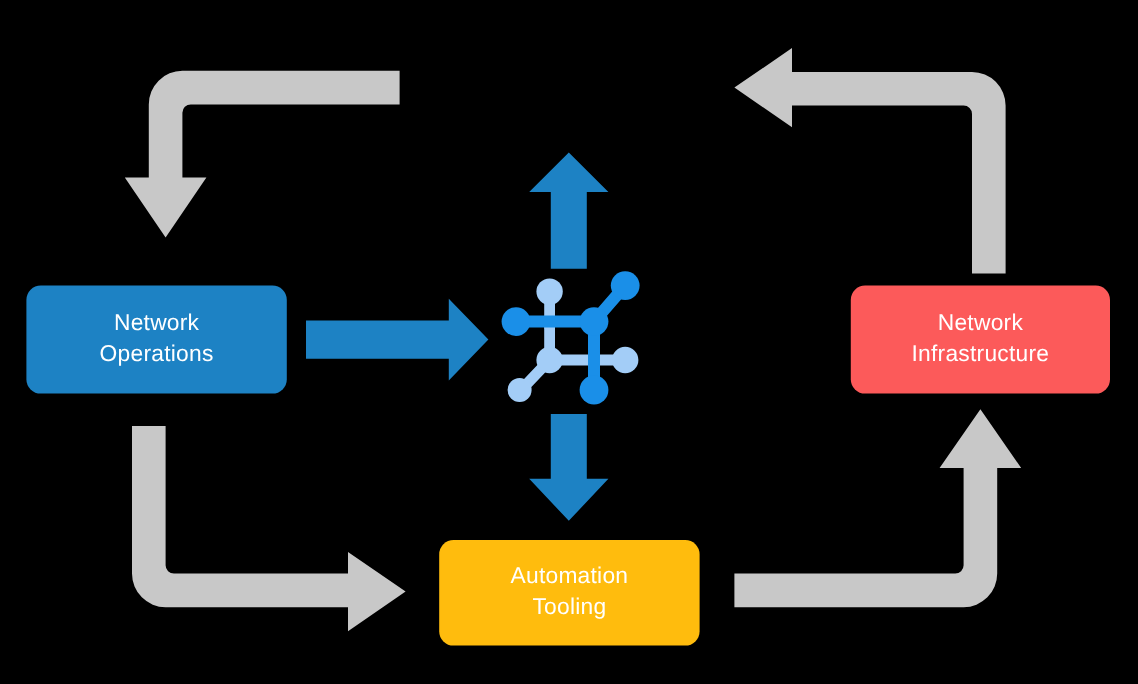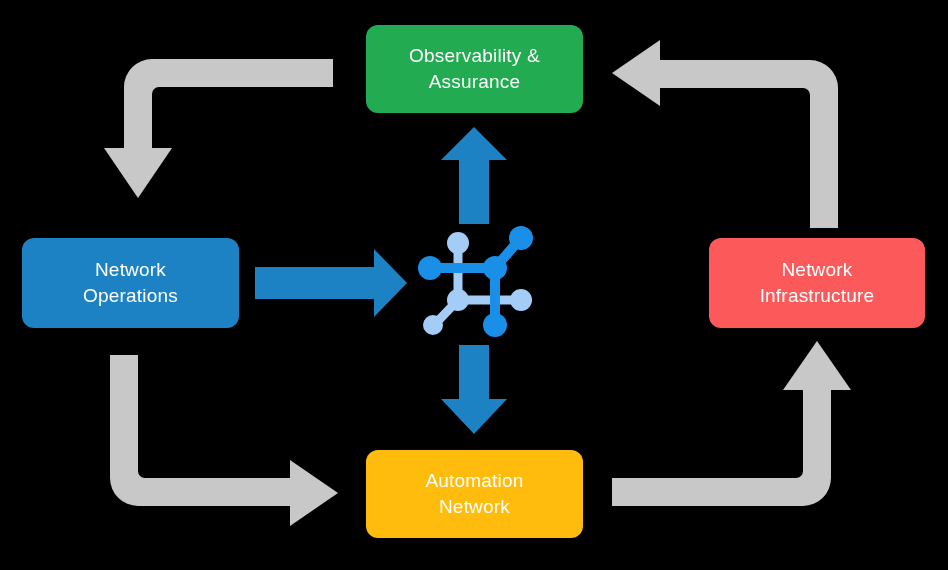--- a/index.html
+++ b/index.html
@@ -178,25 +178,23 @@
 
       <g fill="#1a8fe8">
         <circle cx="430" cy="268" r="12"></circle>
         <circle cx="495" cy="268" r="12"></circle>
         <circle cx="521" cy="238" r="12"></circle>
         <circle cx="495" cy="325" r="12"></circle>
       </g>
     </g>
   </svg>
 
-  <div class="node-box" id="box-observability">Observability &amp;
-Assurance</div>
 
   <div class="node-box" id="box-network-operations">Network
 Operations</div>
 
   <div class="node-box" id="box-network-infrastructure">Network
 Infrastructure</div>
 
   <div class="node-box" id="box-automation-tooling">Automation
-Network</div>
+Tooling</div>
 
 </div>
 
 </body></html>

